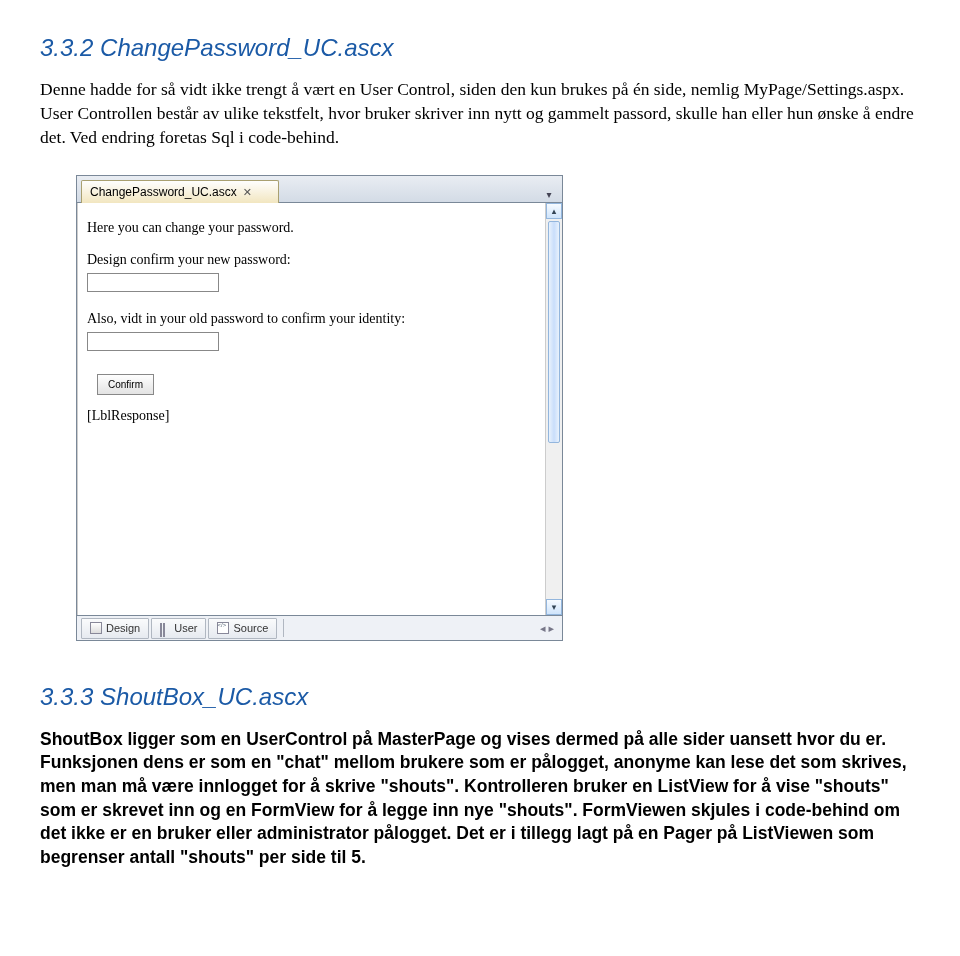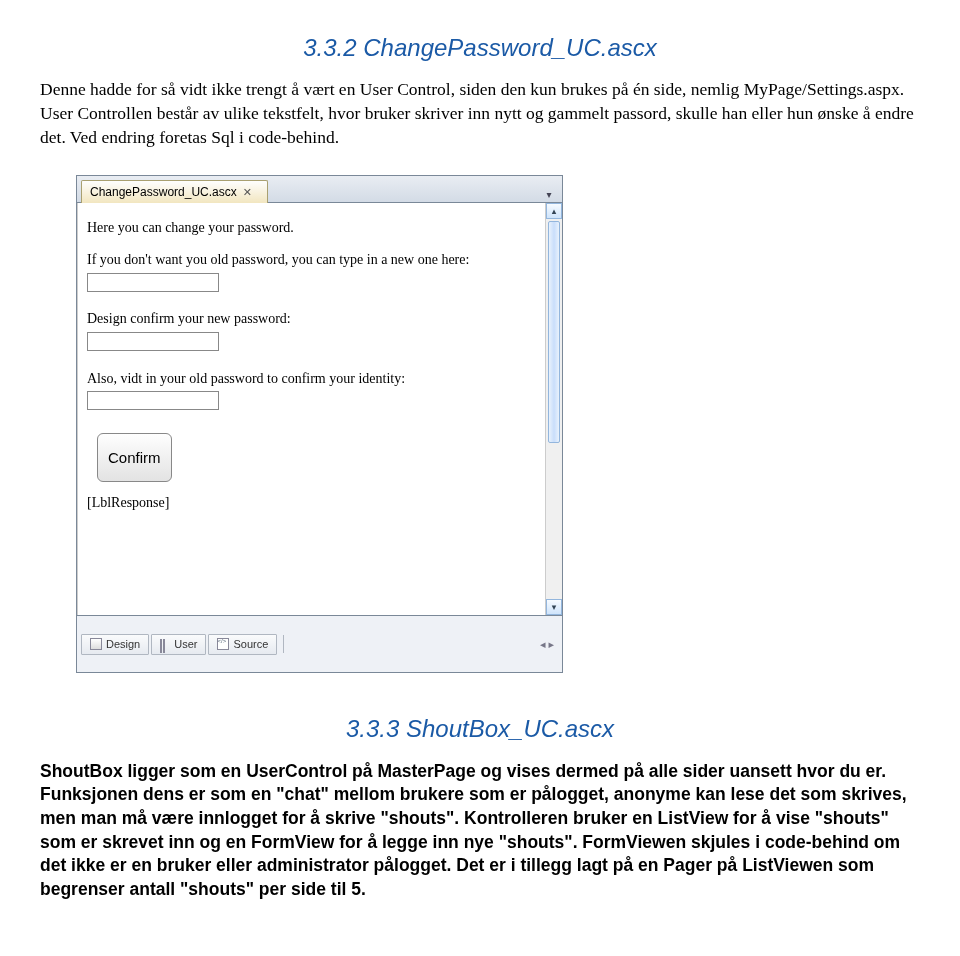--- a/index.html
+++ b/index.html
@@ -12,21 +12,20 @@
     width: 960px;
     box-sizing: border-box;
     line-height: 1.35;
   }
   .heading {
     color: #1b5aa6;
     font-style: italic;
     font-size: 24px;
     margin: 2px 0 14px 0;
     font-weight: 400;
-    text-align: center;
   }
   .para {
     margin: 0 0 26px 0;
     font-family: Liberation Serif, serif;
   }
   .para2 {
     margin: 0 0 6px 0;
     font-weight: bold;
   }
   .ide-frame {
@@ -45,21 +44,21 @@
     align-items: flex-end;
     padding-left: 4px;
     font-size: 12px;
     position: relative;
   }
   .tab {
     background: linear-gradient(#fefefe,#f2e6c0);
     border: 1px solid #a9a071;
     border-bottom: none;
     border-radius: 2px 2px 0 0;
-    padding: 3px 15px 3px 8px;
+    padding: 3px 26px 3px 8px;
     display: flex;
     align-items: center;
     gap: 6px;
     position: relative;
     top: 1px;
   }
   .tab .close-x {
     font-size: 11px;
     color: #555;
     cursor: pointer;
@@ -96,26 +95,26 @@
     width: 130px;
     height: 17px;
     border: 1px solid #888;
     background: #fff;
     margin-top: 2px;
   }
   .confirm-btn {
     display: inline-block;
     margin-top: 6px;
     margin-left: 10px;
-    padding: 12px 10px;
+    padding: 2px 10px;
     font-family: "Segoe UI", Tahoma, sans-serif;
-    font-size: 15px;
+    font-size: 10px;
     background: linear-gradient(#fefefe,#e3e3e3);
     border: 1px solid #888;
-    border-radius: 6px;
+    border-radius: 0;
   }
   .lbl-response {
     margin-top: 4px;
     font-size: 14px;
   }
   .vscroll {
     width: 16px;
     background: #f0f0f0;
     border-left: 1px solid #ccc;
     position: relative;
@@ -144,21 +143,21 @@
     border-radius: 2px;
   }
   .statusbar {
     border-top: 1px solid #7a8898;
     background: #eef1f6;
     height: 24px;
     display: flex;
     align-items: center;
     font-size: 11px;
     color: #333;
-    padding: 16px 4px;
+    padding: 0 4px;
   }
   .status-item {
     display: flex;
     align-items: center;
     gap: 4px;
     padding: 2px 8px;
     border: 1px solid #b0b7c1;
     background: linear-gradient(#fafbfc,#e6eaf0);
     margin-right: 2px;
     border-radius: 1px;
@@ -195,24 +194,20 @@
     <div class="tab">
       <span>ChangePassword_UC.ascx</span>
       <span class="close-x">✕</span>
     </div>
     <div class="tabbar-dropdown">▾</div>
   </div>
 
   <div class="editor-body">
     <div class="editor-content">
       <div class="row">Here you can change your password.</div>
-      <div class="row">
-        <div>If you don't want you old password, you can type in a new one here:</div>
-        <div class="input-stub"></div>
-      </div>
       <div class="row">
         <div>Design confirm your new password:</div>
         <div class="input-stub"></div>
       </div>
       <div class="row">
         <div>Also, vidt in your old password to confirm your identity:</div>
         <div class="input-stub"></div>
       </div>
       <div class="row">
         <span class="confirm-btn">Confirm</span>

